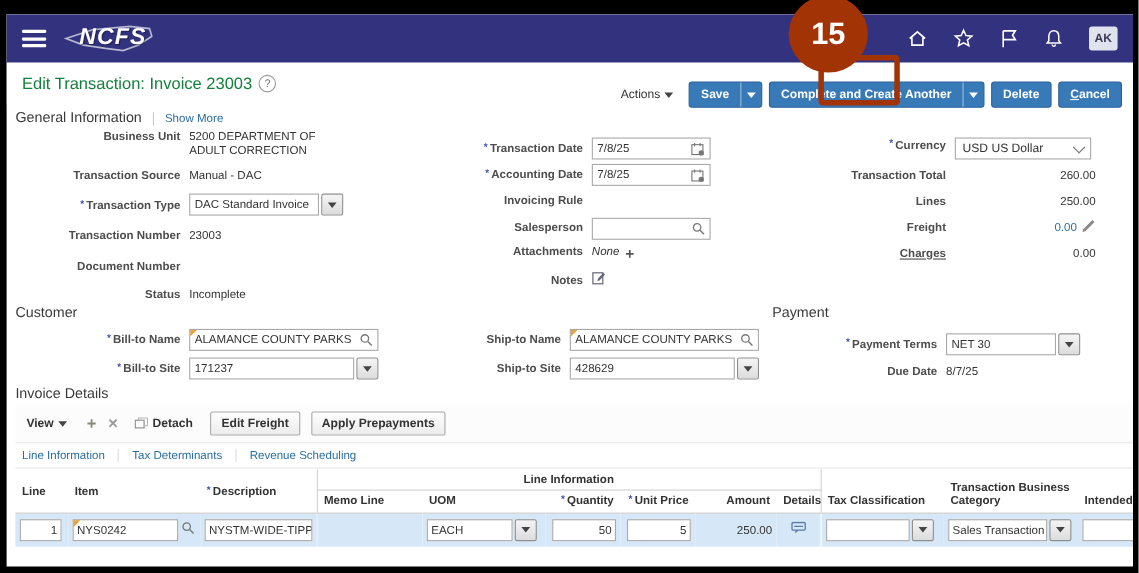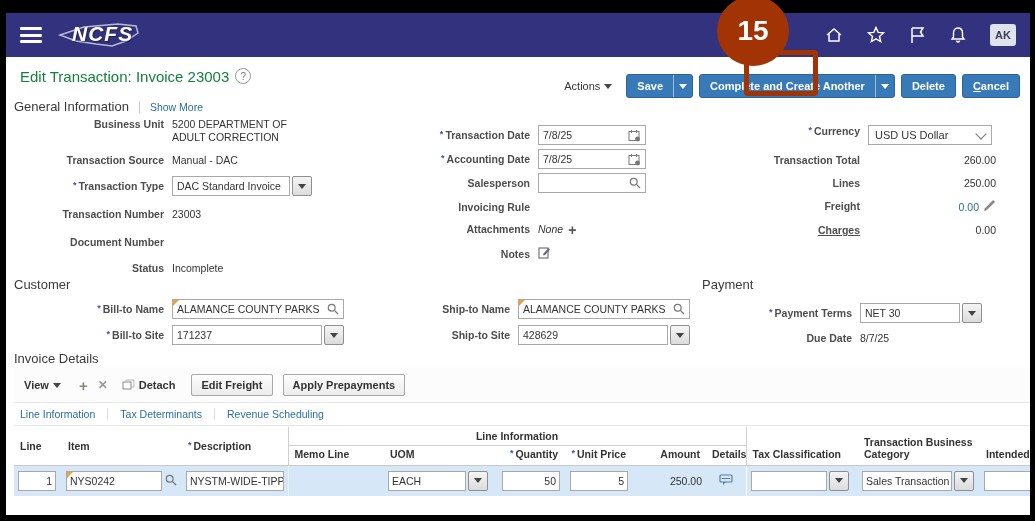--- a/index.html
+++ b/index.html
@@ -260,35 +260,35 @@
           <span class="iconright">
             <svg width="13" height="13" viewBox="0 0 13 13">
                 <rect x="1" y="2.5" width="10" height="9" fill="none" stroke="#777"></rect>
                 <line x1="3.5" y1="1" x2="3.5" y2="4" stroke="#777"></line>
                 <line x1="8.5" y1="1" x2="8.5" y2="4" stroke="#777"></line>
                 <circle cx="9.5" cy="10" r="2.4" fill="#777"></circle>
               </svg>
           </span>
         </div>
       </div>
+      <div class="frow" style="margin-bottom:9px;">
+        <div class="flabel flabel-c2">Invoicing Rule</div>
+        <div class="fval"></div>
+      </div>
       <div class="frow" style="margin-bottom:5px;align-items:center;">
         <div class="flabel flabel-c2" style="padding-top:0;">Salesperson</div>
         <div class="tinput" style="width:108px;">
           <span></span>
           <span class="iconright">
             <svg width="12" height="12" viewBox="0 0 12 12">
                 <circle cx="4.7" cy="4.7" r="3.4" fill="none" stroke="#777" stroke-width="1.2"></circle>
                 <line x1="7.4" y1="7.4" x2="11" y2="11" stroke="#777" stroke-width="1.3"></line>
               </svg>
           </span>
         </div>
-      </div>
-      <div class="frow" style="margin-bottom:9px;">
-        <div class="flabel flabel-c2">Invoicing Rule</div>
-        <div class="fval"></div>
       </div>
       <div class="frow" style="margin-bottom:9px;align-items:center;">
         <div class="flabel flabel-c2" style="padding-top:0;">Attachments</div>
         <div class="fval" style="padding-top:0;display:flex;align-items:center;gap:5px;font-style:italic;">
           <span>None</span>
           <span style="font-size:14px;font-weight:bold;color:#555;line-height:1;">+</span>
         </div>
       </div>
       <div class="frow" style="align-items:center;">
         <div class="flabel flabel-c2" style="padding-top:0;">Notes</div>

